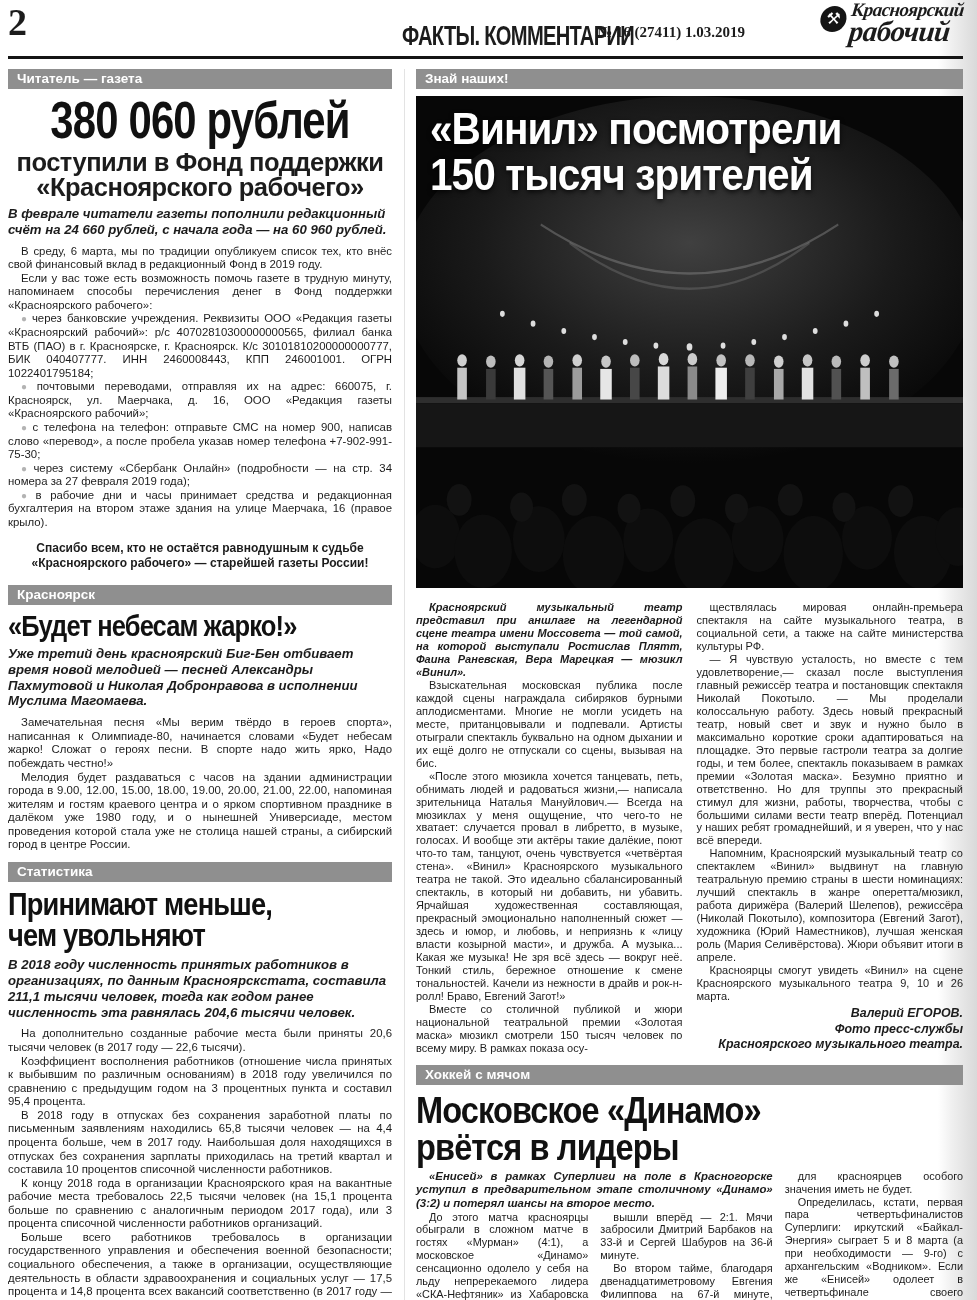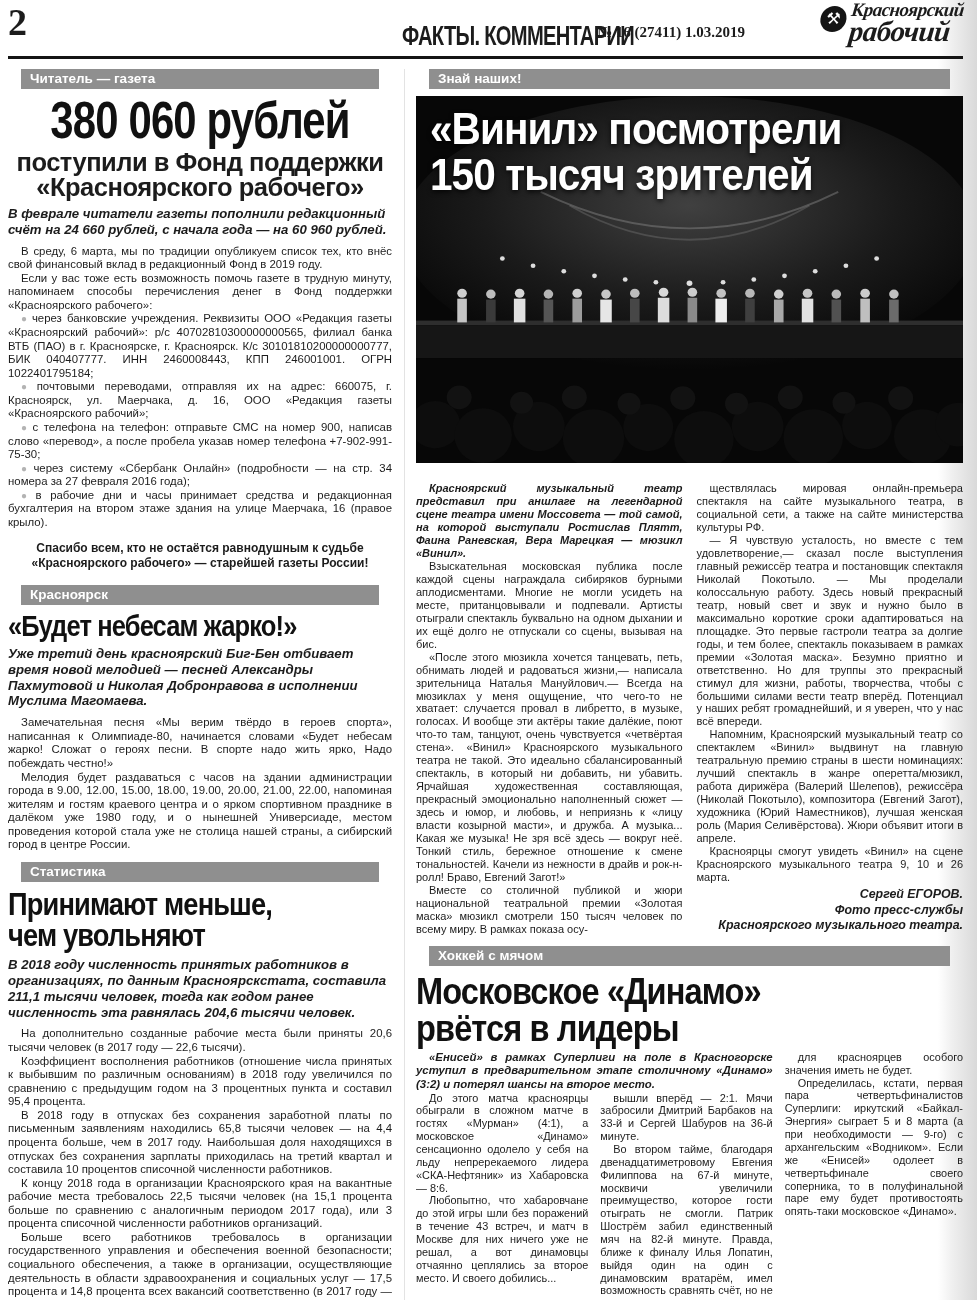--- a/index.html
+++ b/index.html
@@ -18,36 +18,36 @@
   .emblem{display:inline-block;width:26px;height:26px;margin:4px 4px 0 0;border-radius:50%;background:#141414;color:#fff;font-size:16px;line-height:26px;text-align:center;}
   .logo-txt{display:flex;flex-direction:column;align-items:flex-start;font-family:"Liberation Serif",serif;font-style:italic;font-weight:700;line-height:.88;}
   .logo-l1{font-size:19px;letter-spacing:-.5px;}
   .logo-l2{font-size:29px;letter-spacing:-.5px;}
   .rule{border-top:3px solid #141414;margin:2px 0 10px;}
   
   .cols{display:flex;gap:12px;}
   .col-left{width:384px;flex:0 0 384px;}
   .col-right{flex:1;border-left:1px solid #e3e3e3;padding-left:11px;min-width:0;}
   
-  .kicker{background:#8f8f8f;color:#fff;font-weight:700;font-size:13.5px;padding:2px 9px 3px;margin:0 13px 7px;}
+  .kicker{background:#8f8f8f;color:#fff;font-weight:700;font-size:13.5px;padding:2px 9px 3px;margin:0 0 7px;}
   .lead{font-weight:700;font-style:italic;font-size:13.2px;line-height:1.2;margin:5px 0 7px;}
   .bodytext p{font-size:11.4px;line-height:1.19;text-align:justify;margin:0;text-indent:13px;}
   .bullet-ic{color:#b3b3b3;font-size:10px;padding-right:3px;}
   .headline{font-weight:700;letter-spacing:-1px;line-height:.98;color:#111;}
   .cond{transform:scaleX(.82);transform-origin:center top;white-space:nowrap;}
   
   .h-reader{font-size:51px;text-align:center;margin:2px 0 0;}
   .h-reader-sub{font-size:25.5px;text-align:center;letter-spacing:-.5px;line-height:1.0;margin:4px 0 1px;font-weight:700;}
   .thanks{font-weight:700;font-size:12px;text-align:center;margin:12px 6px 14px;line-height:1.25;}
   
   .h-small{font-size:29px;margin:0 0 2px;transform:scaleX(.88);transform-origin:left top;white-space:nowrap;}
   .h-stats{font-size:31px;margin:0;transform:scaleX(.88);transform-origin:left top;line-height:1.02;}
   .gap-sec{height:10px;}
   
-  .photo{position:relative;height:367px;background:#070707;margin-bottom:19px;}
+  .photo{position:relative;height:492px;background:#070707;margin-bottom:13px;}
   .photo svg{position:absolute;inset:0;width:100%;height:100%;}
   .h-vinyl{position:absolute;left:14px;top:10px;color:#fff;font-weight:700;font-size:45px;line-height:1.02;letter-spacing:-1px;transform:scaleX(.9);transform-origin:left top;white-space:nowrap;text-shadow:0 2px 6px rgba(0,0,0,.8);}
   .v-cols{display:flex;gap:14px;}
   .v-col{flex:1;min-width:0;}
   .v-col p{font-size:11px;line-height:1.18;}
   .v-lead{font-size:12.6px;margin-top:0;}
   .byline{font-weight:700;font-style:italic;font-size:12.4px;text-align:right;margin-top:3px;line-height:1.25;}
   
   .h-hockey{font-size:37px;margin:2px 0 4px;line-height:1.0;transform:scaleX(.88);transform-origin:left top;}
   .hk-wrap{display:flex;gap:12px;}
@@ -85,21 +85,21 @@
         <div class="kicker">Читатель — газета</div>
         <div class="headline h-reader cond">380 060 рублей</div>
         <div class="h-reader-sub">поступили в Фонд поддержки «Красноярского рабочего»</div>
         <p class="lead">В феврале читатели газеты пополнили редакционный счёт на 24 660 рублей, с начала года — на 60 960 рублей.</p>
         <div class="bodytext">
           <p>В среду, 6 марта, мы по традиции опубликуем список тех, кто внёс свой финансовый вклад в редакционный Фонд в 2019 году.</p>
           <p>Если у вас тоже есть возможность помочь газете в трудную минуту, напоминаем способы перечисления денег в Фонд поддержки «Красноярского рабочего»:</p>
           <p><span class="bullet-ic">●</span><span>через банковские учреждения. Реквизиты ООО «Редакция газеты «Красноярский рабочий»: р/с 40702810300000000565, филиал банка ВТБ (ПАО) в г. Красноярске, г. Красноярск. К/с 30101810200000000777, БИК 040407777. ИНН 2460008443, КПП 246001001. ОГРН 1022401795184;</span></p>
           <p><span class="bullet-ic">●</span><span>почтовыми переводами, отправляя их на адрес: 660075, г. Красноярск, ул. Маерчака, д. 16, ООО «Редакция газеты «Красноярского рабочий»;</span></p>
           <p><span class="bullet-ic">●</span><span>с телефона на телефон: отправьте СМС на номер 900, написав слово «перевод», а после пробела указав номер телефона +7-902-991-75-30;</span></p>
-          <p><span class="bullet-ic">●</span><span>через систему «Сбербанк Онлайн» (подробности — на стр. 34 номера за 27 февраля 2016 года);</span></p>
+          <p><span class="bullet-ic">●</span><span>через систему «Сбербанк Онлайн» (подробности — на стр. 34 номера за 27 февраля 2019 года);</span></p>
           <p><span class="bullet-ic">●</span><span>в рабочие дни и часы принимает средства и редакционная бухгалтерия на втором этаже здания на улице Маерчака, 16 (правое крыло).</span></p>
         </div>
         <p class="thanks">Спасибо всем, кто не остаётся равнодушным к судьбе «Красноярского рабочего» — старейшей газеты России!</p>
       </div>
 
       <div>
         <div class="kicker">Красноярск</div>
         <div class="headline h-small">«Будет небесам жарко!»</div>
         <p class="lead">Уже третий день красноярский Биг-Бен отбивает время новой мелодией — песней Александры Пахмутовой и Николая Добронравова в исполнении Муслима Магомаева.</p>
         <div class="bodytext">
@@ -266,21 +266,21 @@
             <p>Взыскательная московская публика после каждой сцены награждала сибиряков бурными аплодисментами. Многие не могли усидеть на месте, пританцовывали и подпевали. Артисты отыграли спектакль буквально на одном дыхании и их ещё долго не отпускали со сцены, вызывая на бис.</p>
             <p>«После этого мюзикла хочется танцевать, петь, обнимать людей и радоваться жизни,— написала зрительница Наталья Мануйлович.— Всегда на мюзиклах у меня ощущение, что чего-то не хватает: случается провал в либретто, в музыке, голосах. И вообще эти актёры такие далёкие, поют что-то там, танцуют, очень чувствуется «четвёртая стена». «Винил» Красноярского музыкального театра не такой. Это идеально сбалансированный спектакль, в который ни добавить, ни убавить. Ярчайшая художественная составляющая, прекрасный эмоционально наполненный сюжет — здесь и юмор, и любовь, и неприязнь к «лицу власти козырной масти», и дружба. А музыка... Какая же музыка! Не зря всё здесь — вокруг неё. Тонкий стиль, бережное отношение к смене тональностей. Качели из нежности в драйв и рок-н-ролл! Браво, Евгений Загот!»</p>
             <p>Вместе со столичной публикой и жюри национальной театральной премии «Золотая маска» мюзикл смотрели 150 тысяч человек по всему миру. В рамках показа осу-</p>
           </div>
           <div class="v-col">
             <p>ществлялась мировая онлайн-премьера спектакля на сайте музыкального театра, в социальной сети, а также на сайте министерства культуры РФ.</p>
             <p>— Я чувствую усталость, но вместе с тем удовлетворение,— сказал после выступления главный режиссёр театра и постановщик спектакля Николай Покотыло. — Мы проделали колоссальную работу. Здесь новый прекрасный театр, новый свет и звук и нужно было в максимально короткие сроки адаптироваться на площадке. Это первые гастроли театра за долгие годы, и тем более, спектакль показываем в рамках премии «Золотая маска». Безумно приятно и ответственно. Но для труппы это прекрасный стимул для жизни, работы, творчества, чтобы с большими силами вести театр вперёд. Потенциал у наших ребят громаднейший, и я уверен, что у нас всё впереди.</p>
             <p>Напомним, Красноярский музыкальный театр со спектаклем «Винил» выдвинут на главную театральную премию страны в шести номинациях: лучший спектакль в жанре оперетта/мюзикл, работа дирижёра (Валерий Шелепов), режиссёра (Николай Покотыло), композитора (Евгений Загот), художника (Юрий Наместников), лучшая женская роль (Мария Селивёрстова). Жюри объявит итоги в апреле.</p>
             <p>Красноярцы смогут увидеть «Винил» на сцене Красноярского музыкального театра 9, 10 и 26 марта.</p>
             <div class="byline">
-              <div>Сергей ЕГОРОВ.</div>
+              <div>Валерий ЕГОРОВ.</div>
               <div>Фото пресс-службы</div>
               <div>Красноярского музыкального театра.</div>
             </div>
           </div>
         </div>
       </div>
 
       <div class="gap-sec"></div>
 
       <div>

